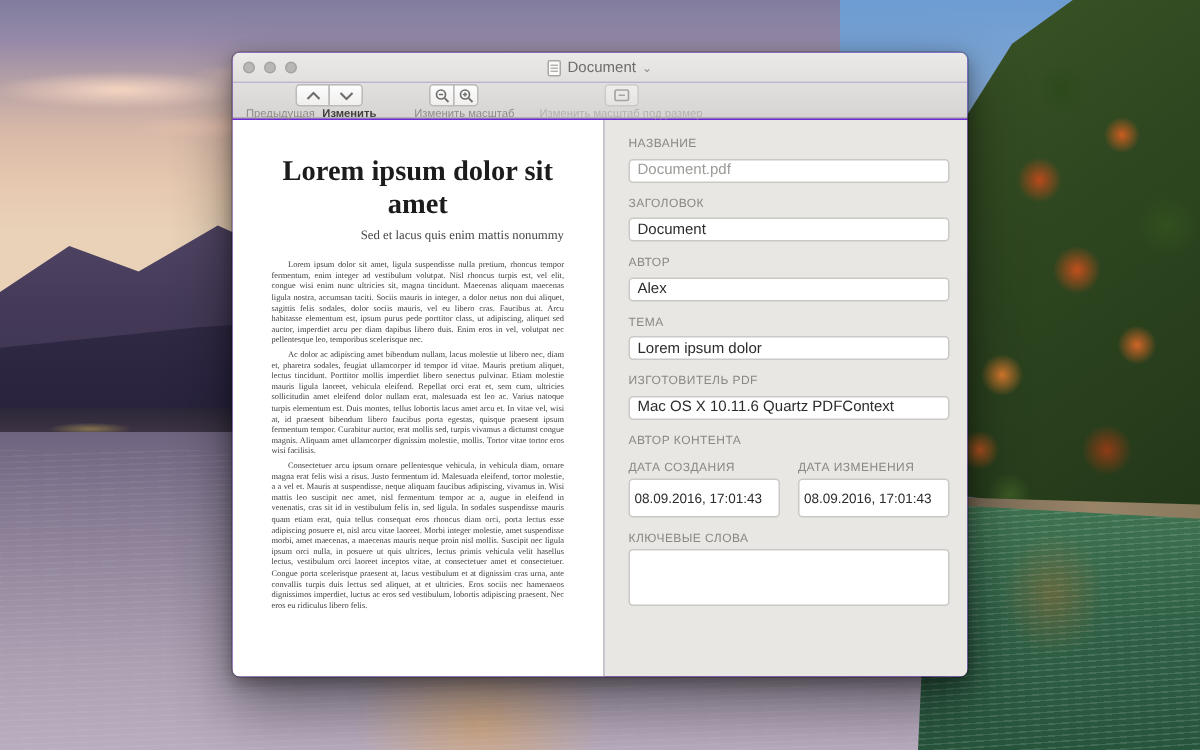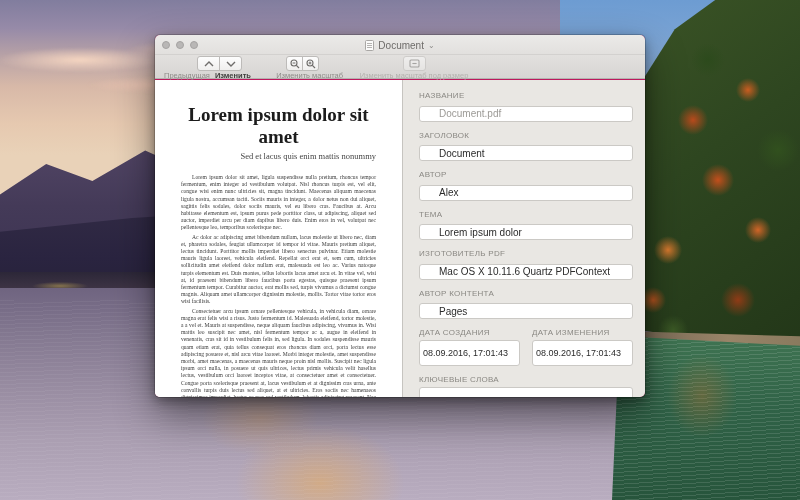--- a/index.html
+++ b/index.html
@@ -57,22 +57,22 @@
     clip-path:polygon(0 35%,100% 55%,100% 100%,0 80%);
     background:linear-gradient(90deg,#6f6250,#998468 60%,#8a7a5e); }
   .water-green { left:612px; top:336px; width:188px; height:164px;
     clip-path:polygon(4% 0,100% 6%,100% 100%,0 100%);
     background:
       radial-gradient(ellipse 50px 60px at 90px 60px, rgba(205,110,40,.30), transparent 70%),
       repeating-linear-gradient(176deg, rgba(255,255,255,.12) 0 1px, transparent 1px 4px),
       linear-gradient(180deg,#3f7452 0%,#306247 45%,#27553c 100%); }
 
   
-  .window { position:absolute; left:155px; top:35px; width:490px; height:362px;
-    border-radius:5px; overflow:hidden; background:#be185d;
+  .window { position:absolute; left:155px; top:35px; width:490px; height:416px;
+    border-radius:5px; overflow:hidden; background:#6d28d9;
     box-shadow:0 18px 40px rgba(0,0,0,.45), 0 4px 12px rgba(0,0,0,.35), 0 0 0 1px rgba(0,0,0,.18); }
 
   .titlebar { position:relative; height:20px;
     background:linear-gradient(180deg,#ebeae8 0%,#e2e0de 100%);
     border-bottom:1px solid #d3d1cf; }
   .traffic { position:absolute; left:7px; top:6px; display:flex; gap:6px; }
   .traffic span { width:8px; height:8px; border-radius:50%; background:#b9b7b6; border:1px solid #a5a3a2; display:block; }
   .title-center { position:absolute; left:0; right:0; top:0; height:20px;
     display:flex; align-items:center; justify-content:center; gap:4px; }
   .proxy-icon { width:9px; height:11px; background:#fbfbfa; border:1px solid #a9a7a5; border-radius:1.5px; position:relative; }
@@ -106,21 +106,21 @@
     font-family:"Liberation Serif","DejaVu Serif",serif; color:#3b3b3b; }
   .page h1 { font-size:19px; font-weight:bold; text-align:center; color:#1c1c1c; margin-bottom:3px; }
   .page h2 { font-size:8.5px; font-weight:normal; text-align:right; color:#454545; margin-bottom:13px; }
   .page p { font-size:5.6px; line-height:7.2px; text-align:justify; text-indent:11px; margin-bottom:2px; }
 
   
   .info-panel { flex:1; background:#e9e7e3; padding:11px 12px 8px 16px; overflow:hidden; }
   .field { margin-bottom:9px; }
   .f-label { display:block; font-size:8px; letter-spacing:.3px; color:#8a8883; margin-bottom:3px; text-transform:uppercase; }
   .f-input { width:100%; height:16px; background:#fff; border:1px solid #cbc9c5; border-radius:3px;
-    font-family:"Liberation Sans",sans-serif; font-size:10px; color:#2b2b2b; padding:0 19px; outline:none; }
+    font-family:"Liberation Sans",sans-serif; font-size:10px; color:#2b2b2b; padding:0 5px; outline:none; }
   .f-input.muted { color:#9c9a96; }
   .dates-row { display:flex; gap:12px; }
   .dates-row .field { flex:1; min-width:0; }
   .dates-row .f-input { font-size:9px; padding:12px 3px; }
   .kw-area { width:100%; height:38px; background:#fff; border:1px solid #cbc9c5; border-radius:3px; resize:none; outline:none;
     font-family:"Liberation Sans",sans-serif; font-size:10px; }
 
   .icon-svg { display:block; }
 </style>
 </head>
@@ -242,21 +242,20 @@
           <input class="f-input" type="text" value="Lorem ipsum dolor" style="">
         </div>
 
         <div class="field">
           <span class="f-label">ИЗГОТОВИТЕЛЬ PDF</span>
           <input class="f-input" type="text" value="Mac OS X 10.11.6 Quartz PDFContext" style="">
         </div>
 
         <div class="field">
           <span class="f-label">АВТОР КОНТЕНТА</span>
-          <input class="f-input" type="text" value="Pages" style="">
         </div>
 
         <div class="dates-row">
           <div class="field">
             <span class="f-label">ДАТА СОЗДАНИЯ</span>
             <input class="f-input" type="text" value="08.09.2016, 17:01:43" style="">
           </div>
           <div class="field">
             <span class="f-label">ДАТА ИЗМЕНЕНИЯ</span>
             <input class="f-input" type="text" value="08.09.2016, 17:01:43" style="">

